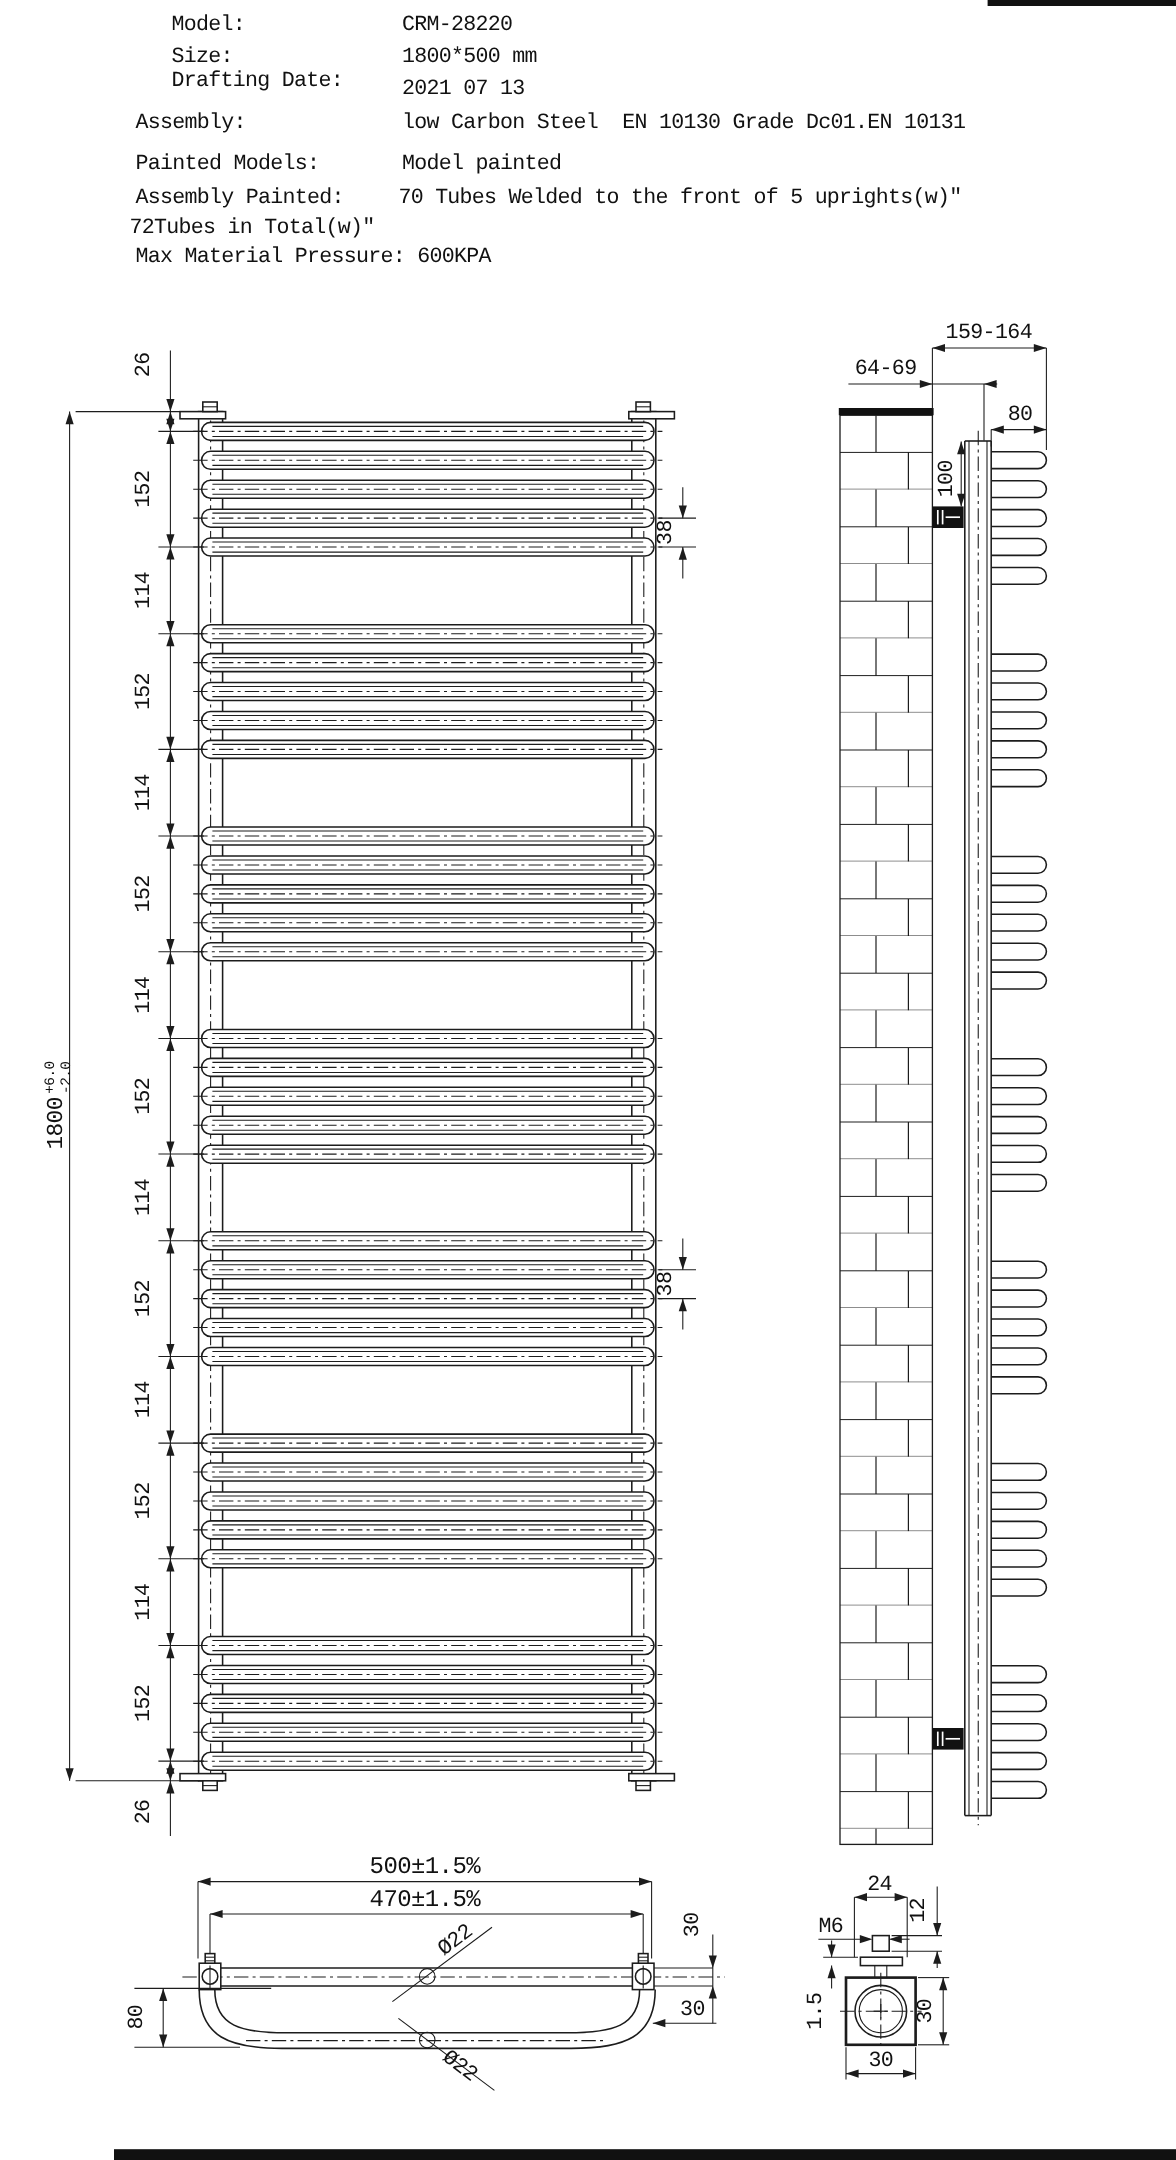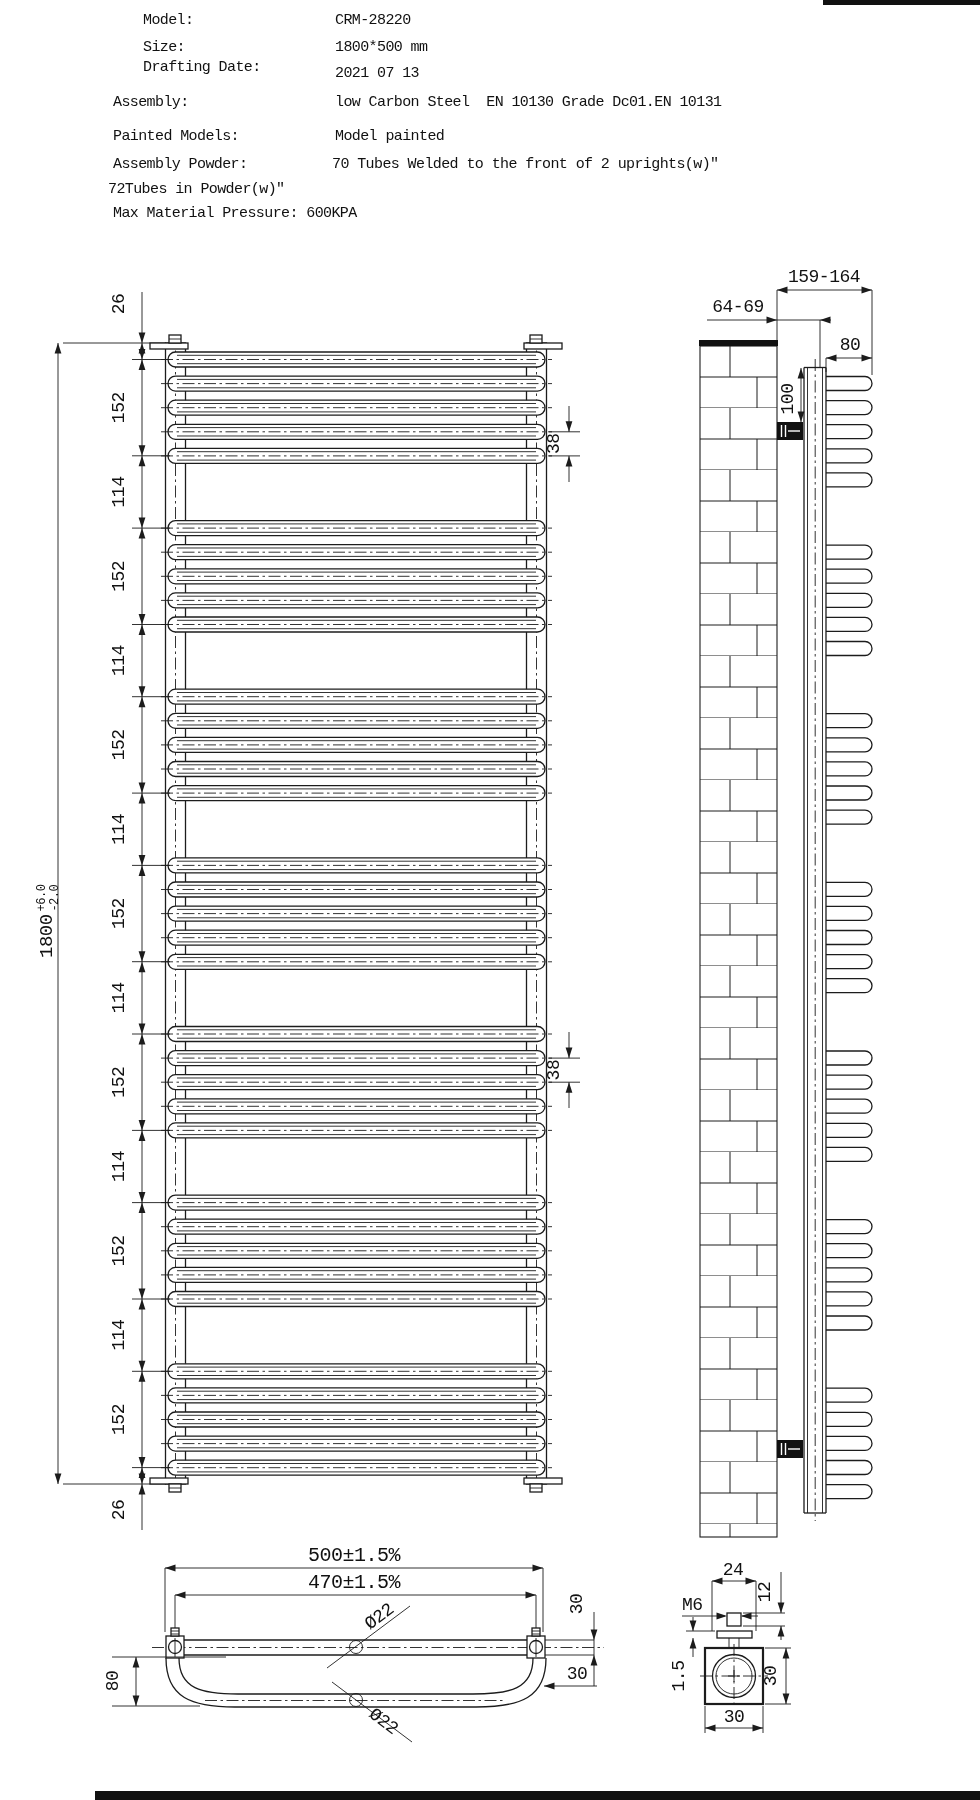--- a/index.html
+++ b/index.html
@@ -1,19 +1,19 @@
 <!DOCTYPE html>
 <html><head>
 <meta charset="utf-8">
 <style>
   html,body{margin:0;padding:0;background:#fff}
   body{width:980px;height:1800px;position:relative;overflow:hidden;
        font-family:"Liberation Mono","DejaVu Sans Mono",monospace;color:#111}
   .page{position:absolute;left:0;top:0;width:980px;height:1800px;background:#fff}
-  .hl{position:absolute;font-size:15px;letter-spacing:-0.6px;white-space:pre;line-height:22px}
+  .hl{position:absolute;font-size:18px;letter-spacing:-0.6px;white-space:pre;line-height:22px}
   svg{position:absolute;left:0;top:0}
   svg text{font-family:"Liberation Mono","DejaVu Sans Mono",monospace;fill:#111;letter-spacing:-0.5px}
   .dim{font-size:18px}
   .dim2{font-size:20px}
   .ln{stroke:#1c1c1c;stroke-width:1.3;fill:none}
   .lnf{stroke:#1c1c1c;stroke-width:1.3;fill:#fff}
   .tn{stroke:#1c1c1c;stroke-width:0.9;fill:none}
   .cl{stroke:#1c1c1c;stroke-width:0.9;fill:none;stroke-dasharray:12 3.5 2.5 3.5}
   .wt{stroke:#fff;stroke-width:1.4;fill:none}
 </style>
@@ -26,23 +26,23 @@
     <span class="hl" style="left:143px;top:10px">Model:</span>
     <span class="hl" style="left:335px;top:10px">CRM-28220</span>
     <span class="hl" style="left:143px;top:37px">Size:</span>
     <span class="hl" style="left:335px;top:37px">1800*500 mm</span>
     <span class="hl" style="left:143px;top:57px">Drafting Date:</span>
     <span class="hl" style="left:335px;top:63px">2021 07 13</span>
     <span class="hl" style="left:113px;top:92px">Assembly:</span>
     <span class="hl" style="left:335px;top:92px">low Carbon Steel  EN 10130 Grade Dc01.EN 10131</span>
     <span class="hl" style="left:113px;top:126px">Painted Models:</span>
     <span class="hl" style="left:335px;top:126px">Model painted</span>
-    <span class="hl" style="left:113px;top:154px">Assembly Powder:</span>
-    <span class="hl" style="left:332px;top:154px">70 Tubes Welded to the front of 2 uprights(w)″</span>
-    <span class="hl" style="left:108px;top:179px">72Tubes in Powder(w)″</span>
+    <span class="hl" style="left:113px;top:154px">Assembly Painted:</span>
+    <span class="hl" style="left:332px;top:154px">70 Tubes Welded to the front of 5 uprights(w)″</span>
+    <span class="hl" style="left:108px;top:179px">72Tubes in Total(w)″</span>
     <span class="hl" style="left:113px;top:203px">Max Material Pressure: 600KPA</span>
   </div>
 
   <svg width="980" height="1800" viewBox="0 0 980 1800">
     <defs>
       <path id="aU" d="M0 0 L-3.4 10.5 L3.4 10.5 Z" fill="#1c1c1c"></path>
       <path id="aD" d="M0 0 L-3.4 -10.5 L3.4 -10.5 Z" fill="#1c1c1c"></path>
       <path id="aL" d="M0 0 L10.5 -3.4 L10.5 3.4 Z" fill="#1c1c1c"></path>
       <path id="aR" d="M0 0 L-10.5 -3.4 L-10.5 3.4 Z" fill="#1c1c1c"></path>
       <g id="ftube">

